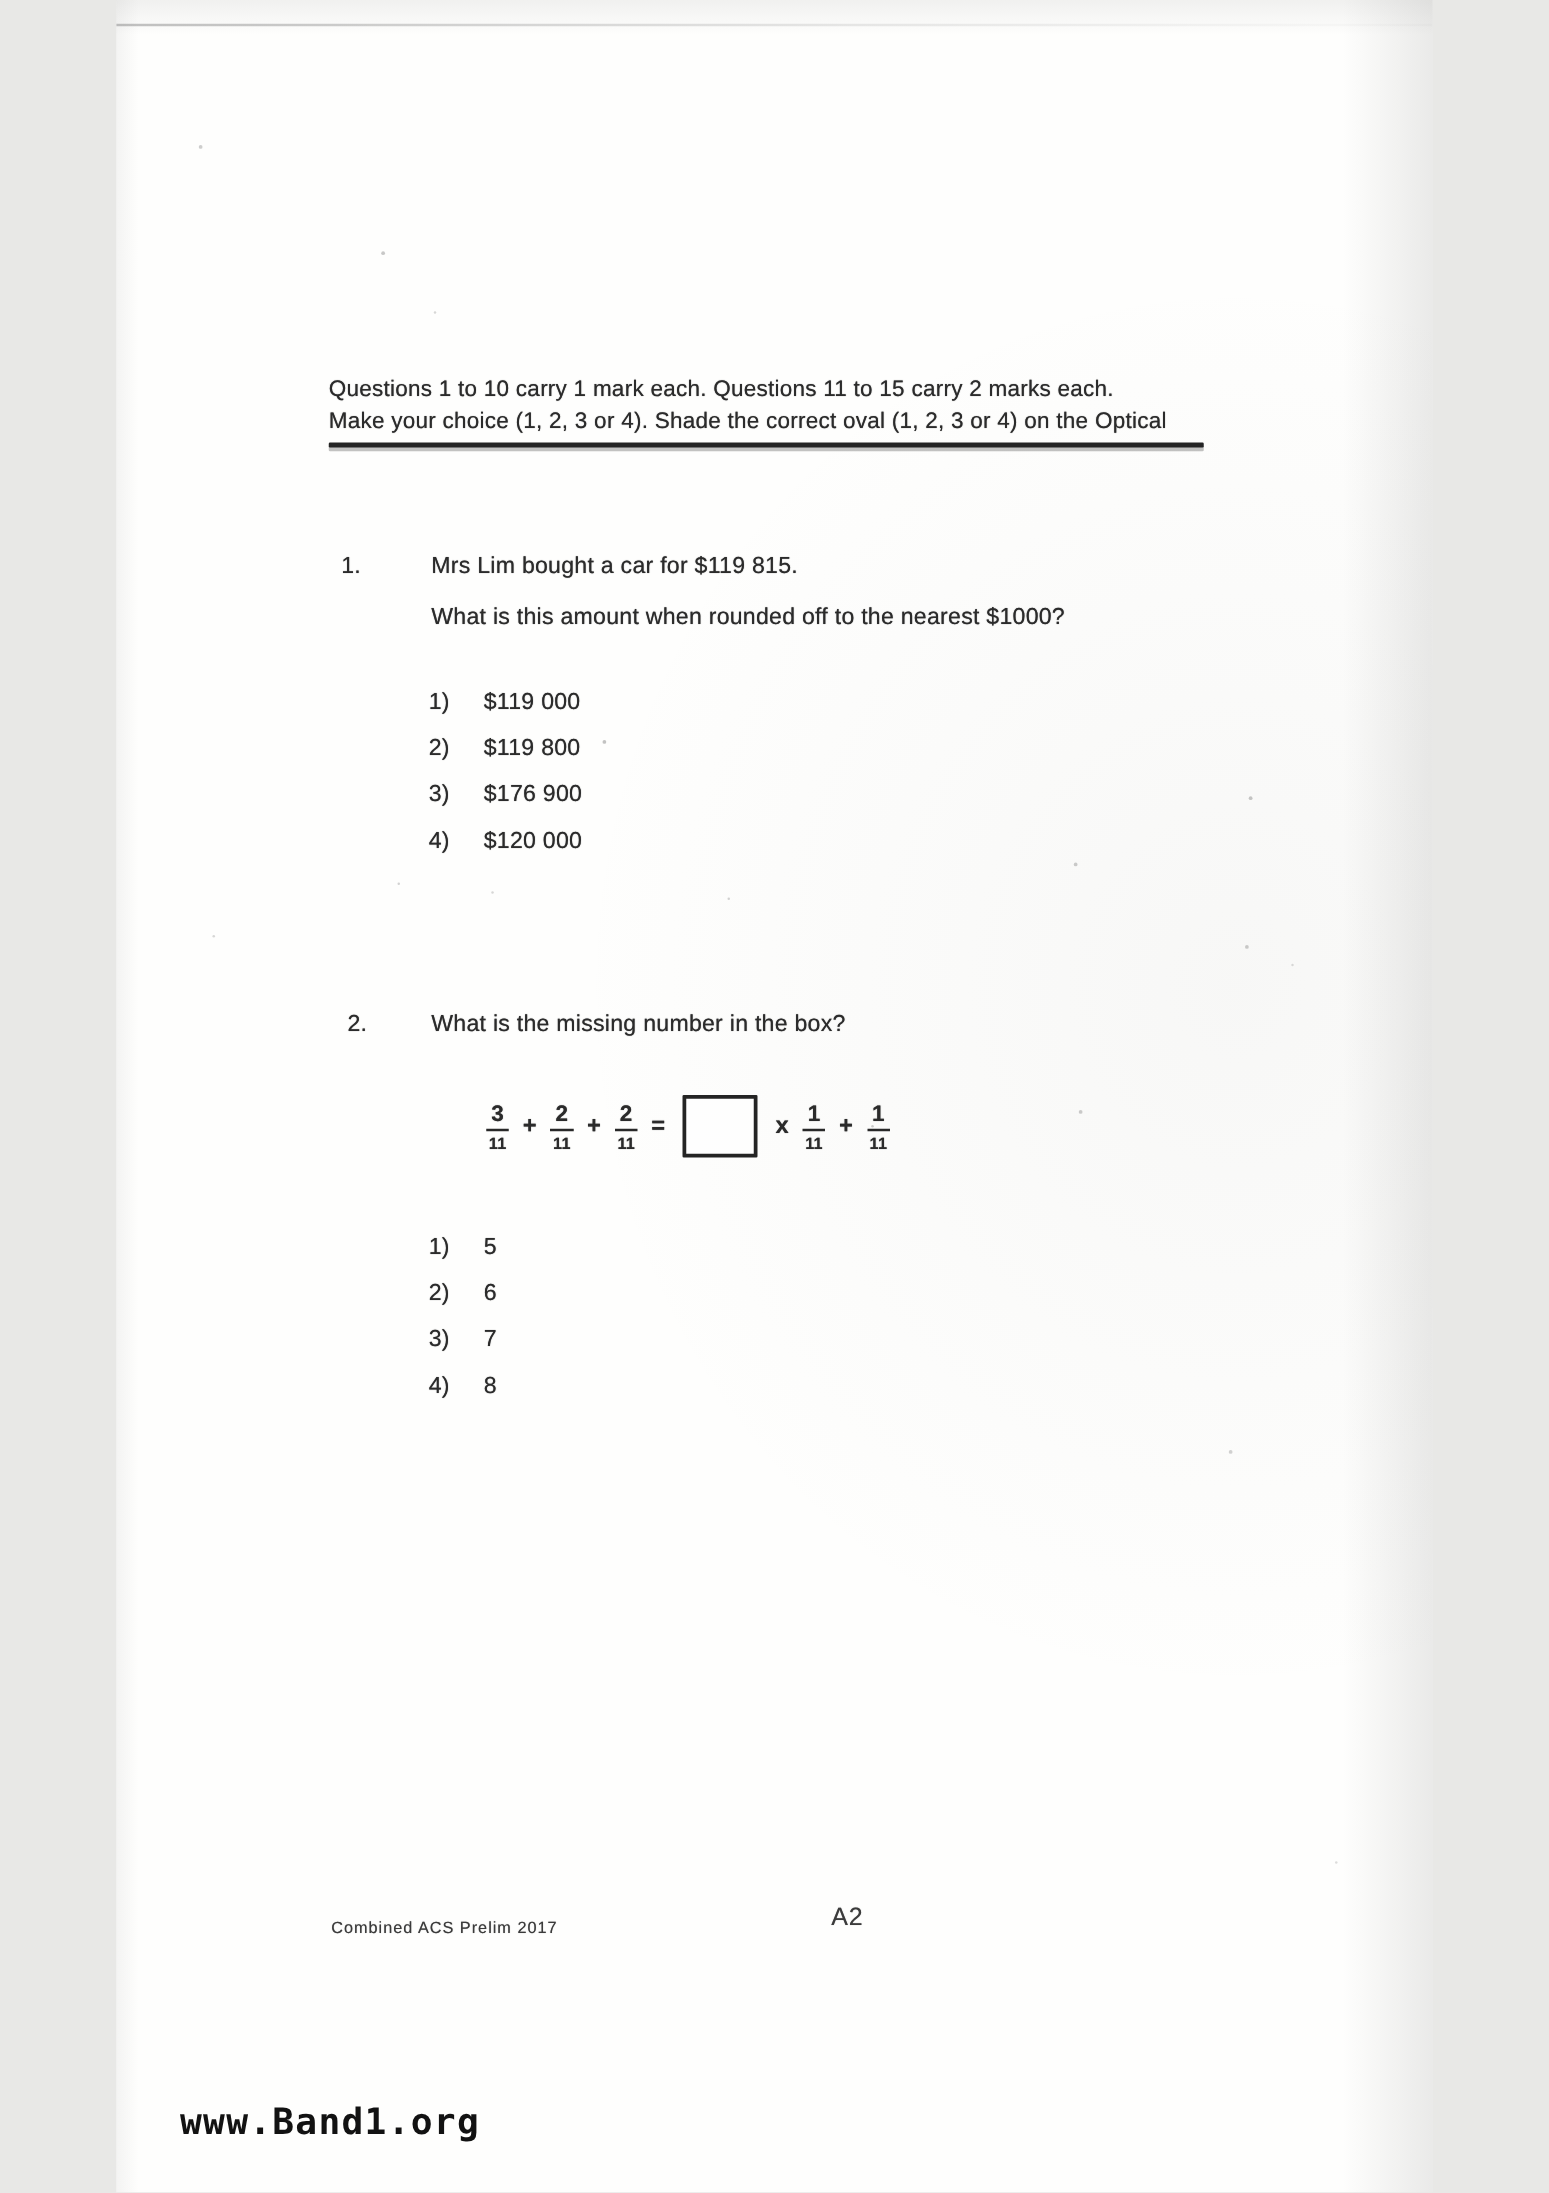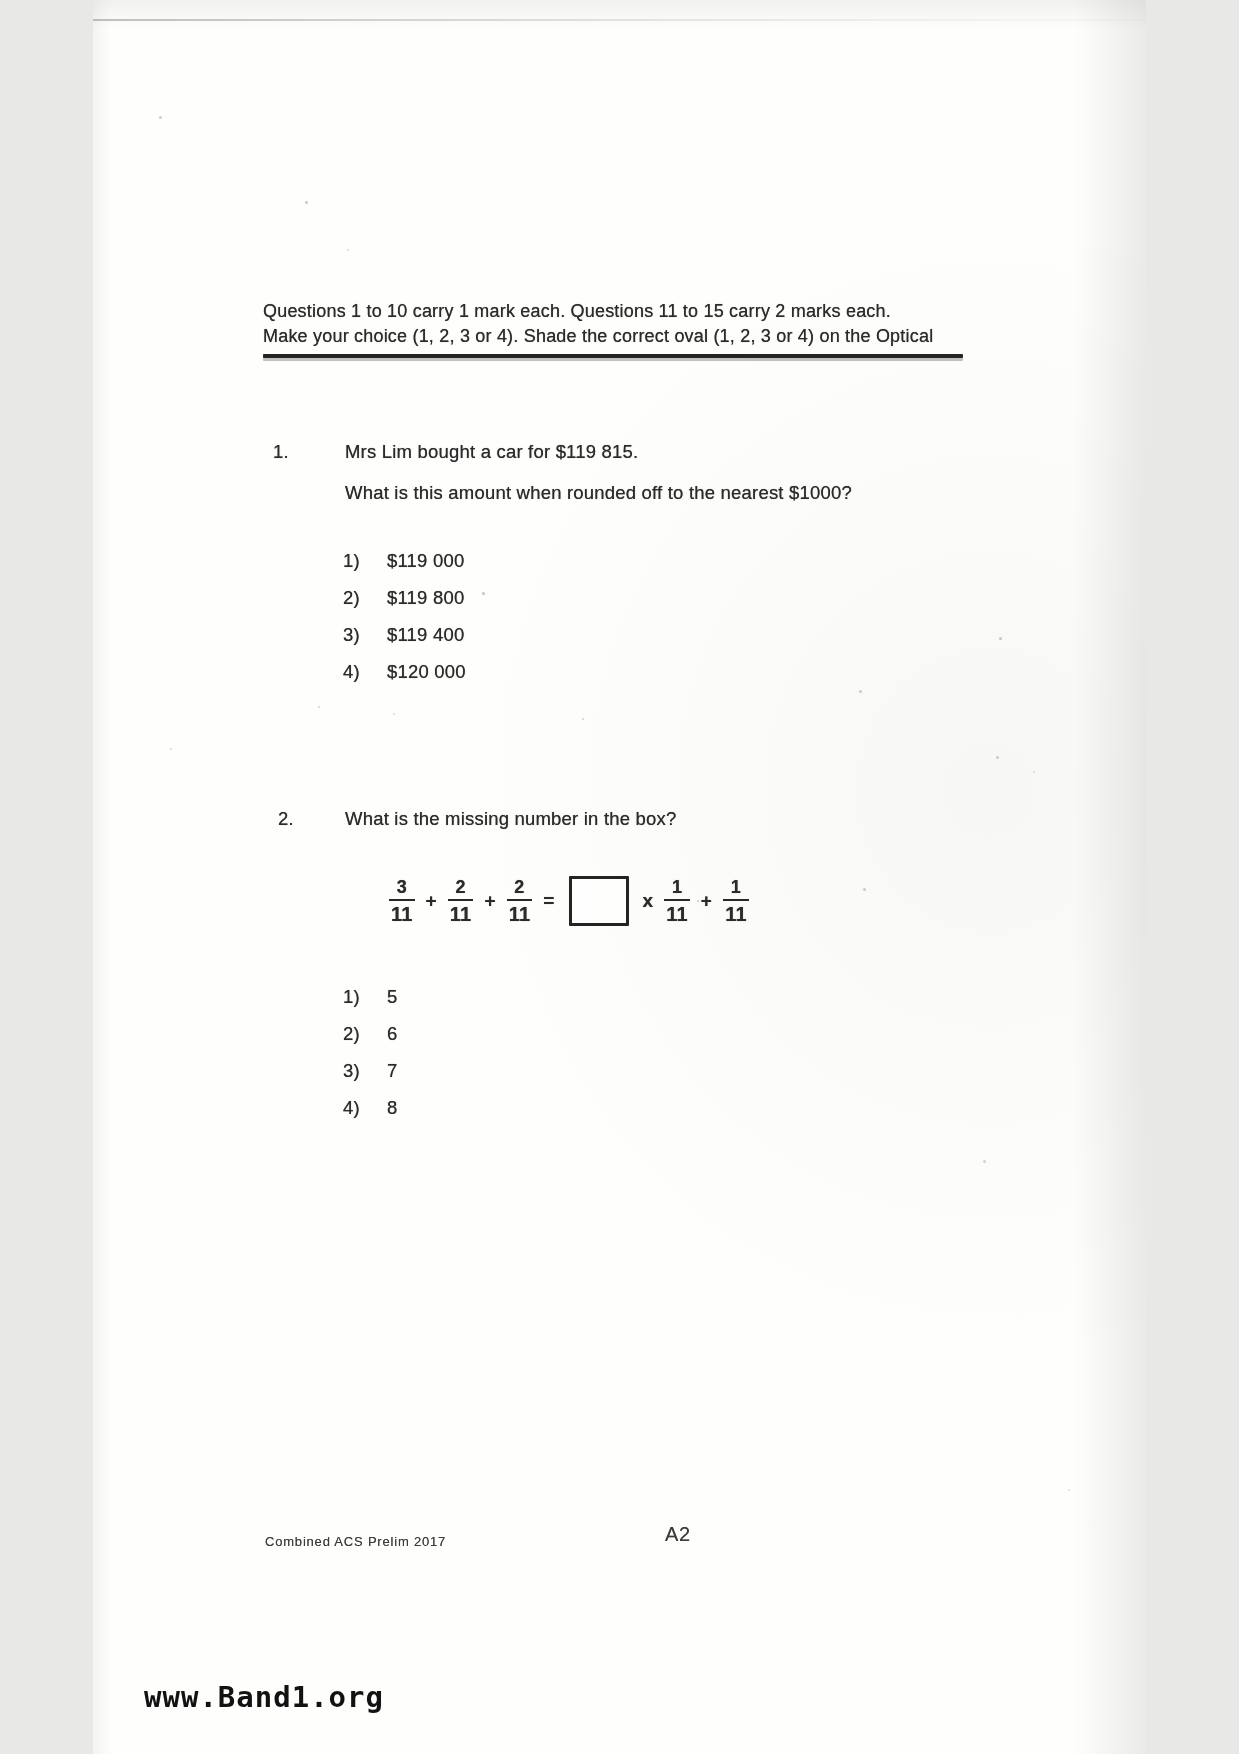--- a/index.html
+++ b/index.html
@@ -80,21 +80,21 @@
     gap: 9px;
     font-weight: bold;
   }
   .frac {
     display: inline-flex;
     flex-direction: column;
     align-items: center;
     line-height: 1;
   }
   .frac .num { font-size: 18px; padding: 0 2px 3px; }
-  .frac .den { font-size: 20px; border-top: 2.5px solid #2a2a2a; padding: 3px 2px 0; }
+  .frac .den { font-size: 13px; border-top: 2.5px solid #2a2a2a; padding: 3px 2px 0; }
   .op { font-size: 19px; padding: 0 2px; }
   .mbox {
     width: 54px; height: 44px;
     border: 3px solid #262626;
     border-radius: 1px;
     margin: 0 3px;
     background: rgba(255,255,255,0.4);
   }
 
   
@@ -152,21 +152,21 @@
     <div class="optrow">
       <span class="olabel">1)</span>
       <span>$119 000</span>
     </div>
     <div class="optrow">
       <span class="olabel">2)</span>
       <span>$119 800</span>
     </div>
     <div class="optrow">
       <span class="olabel">3)</span>
-      <span>$119 400</span>
+      <span>$176 900</span>
     </div>
     <div class="optrow">
       <span class="olabel">4)</span>
       <span>$120 000</span>
     </div>
   </div>
 
   <div id="q2row1" class="abs qrow txt">
     <span class="qnum">2.</span>
     <span>What is the missing number in the box?</span>

